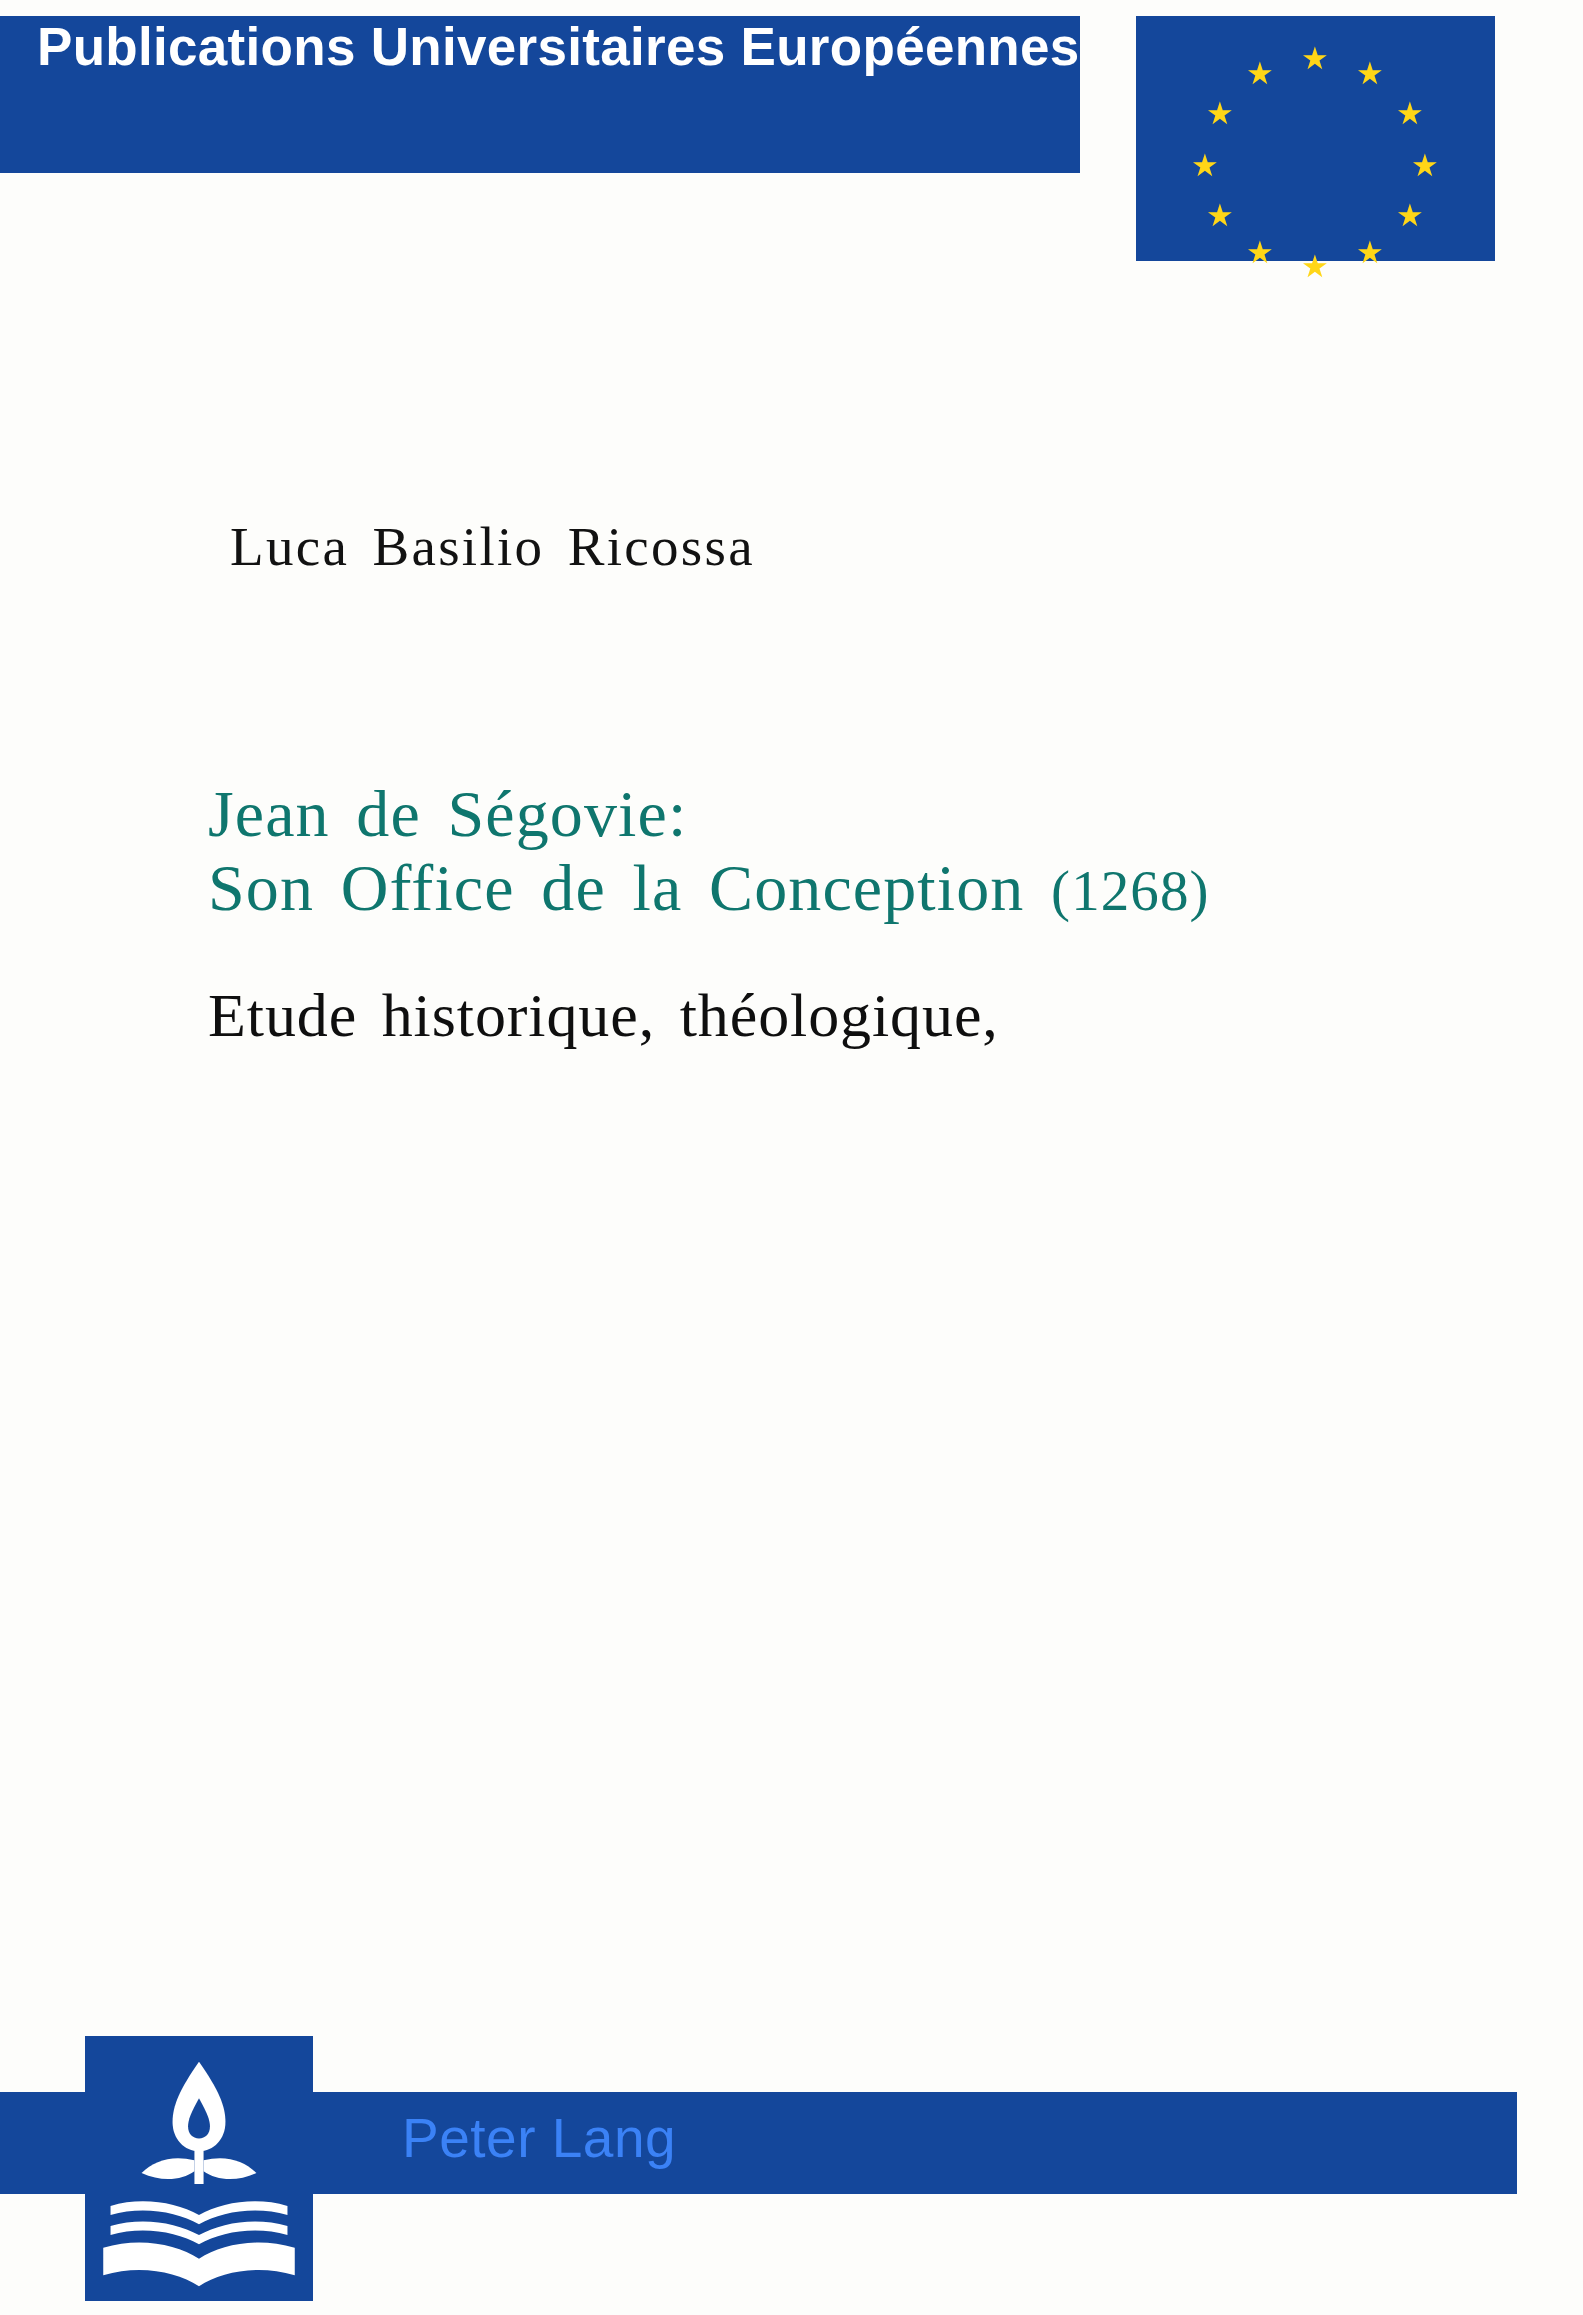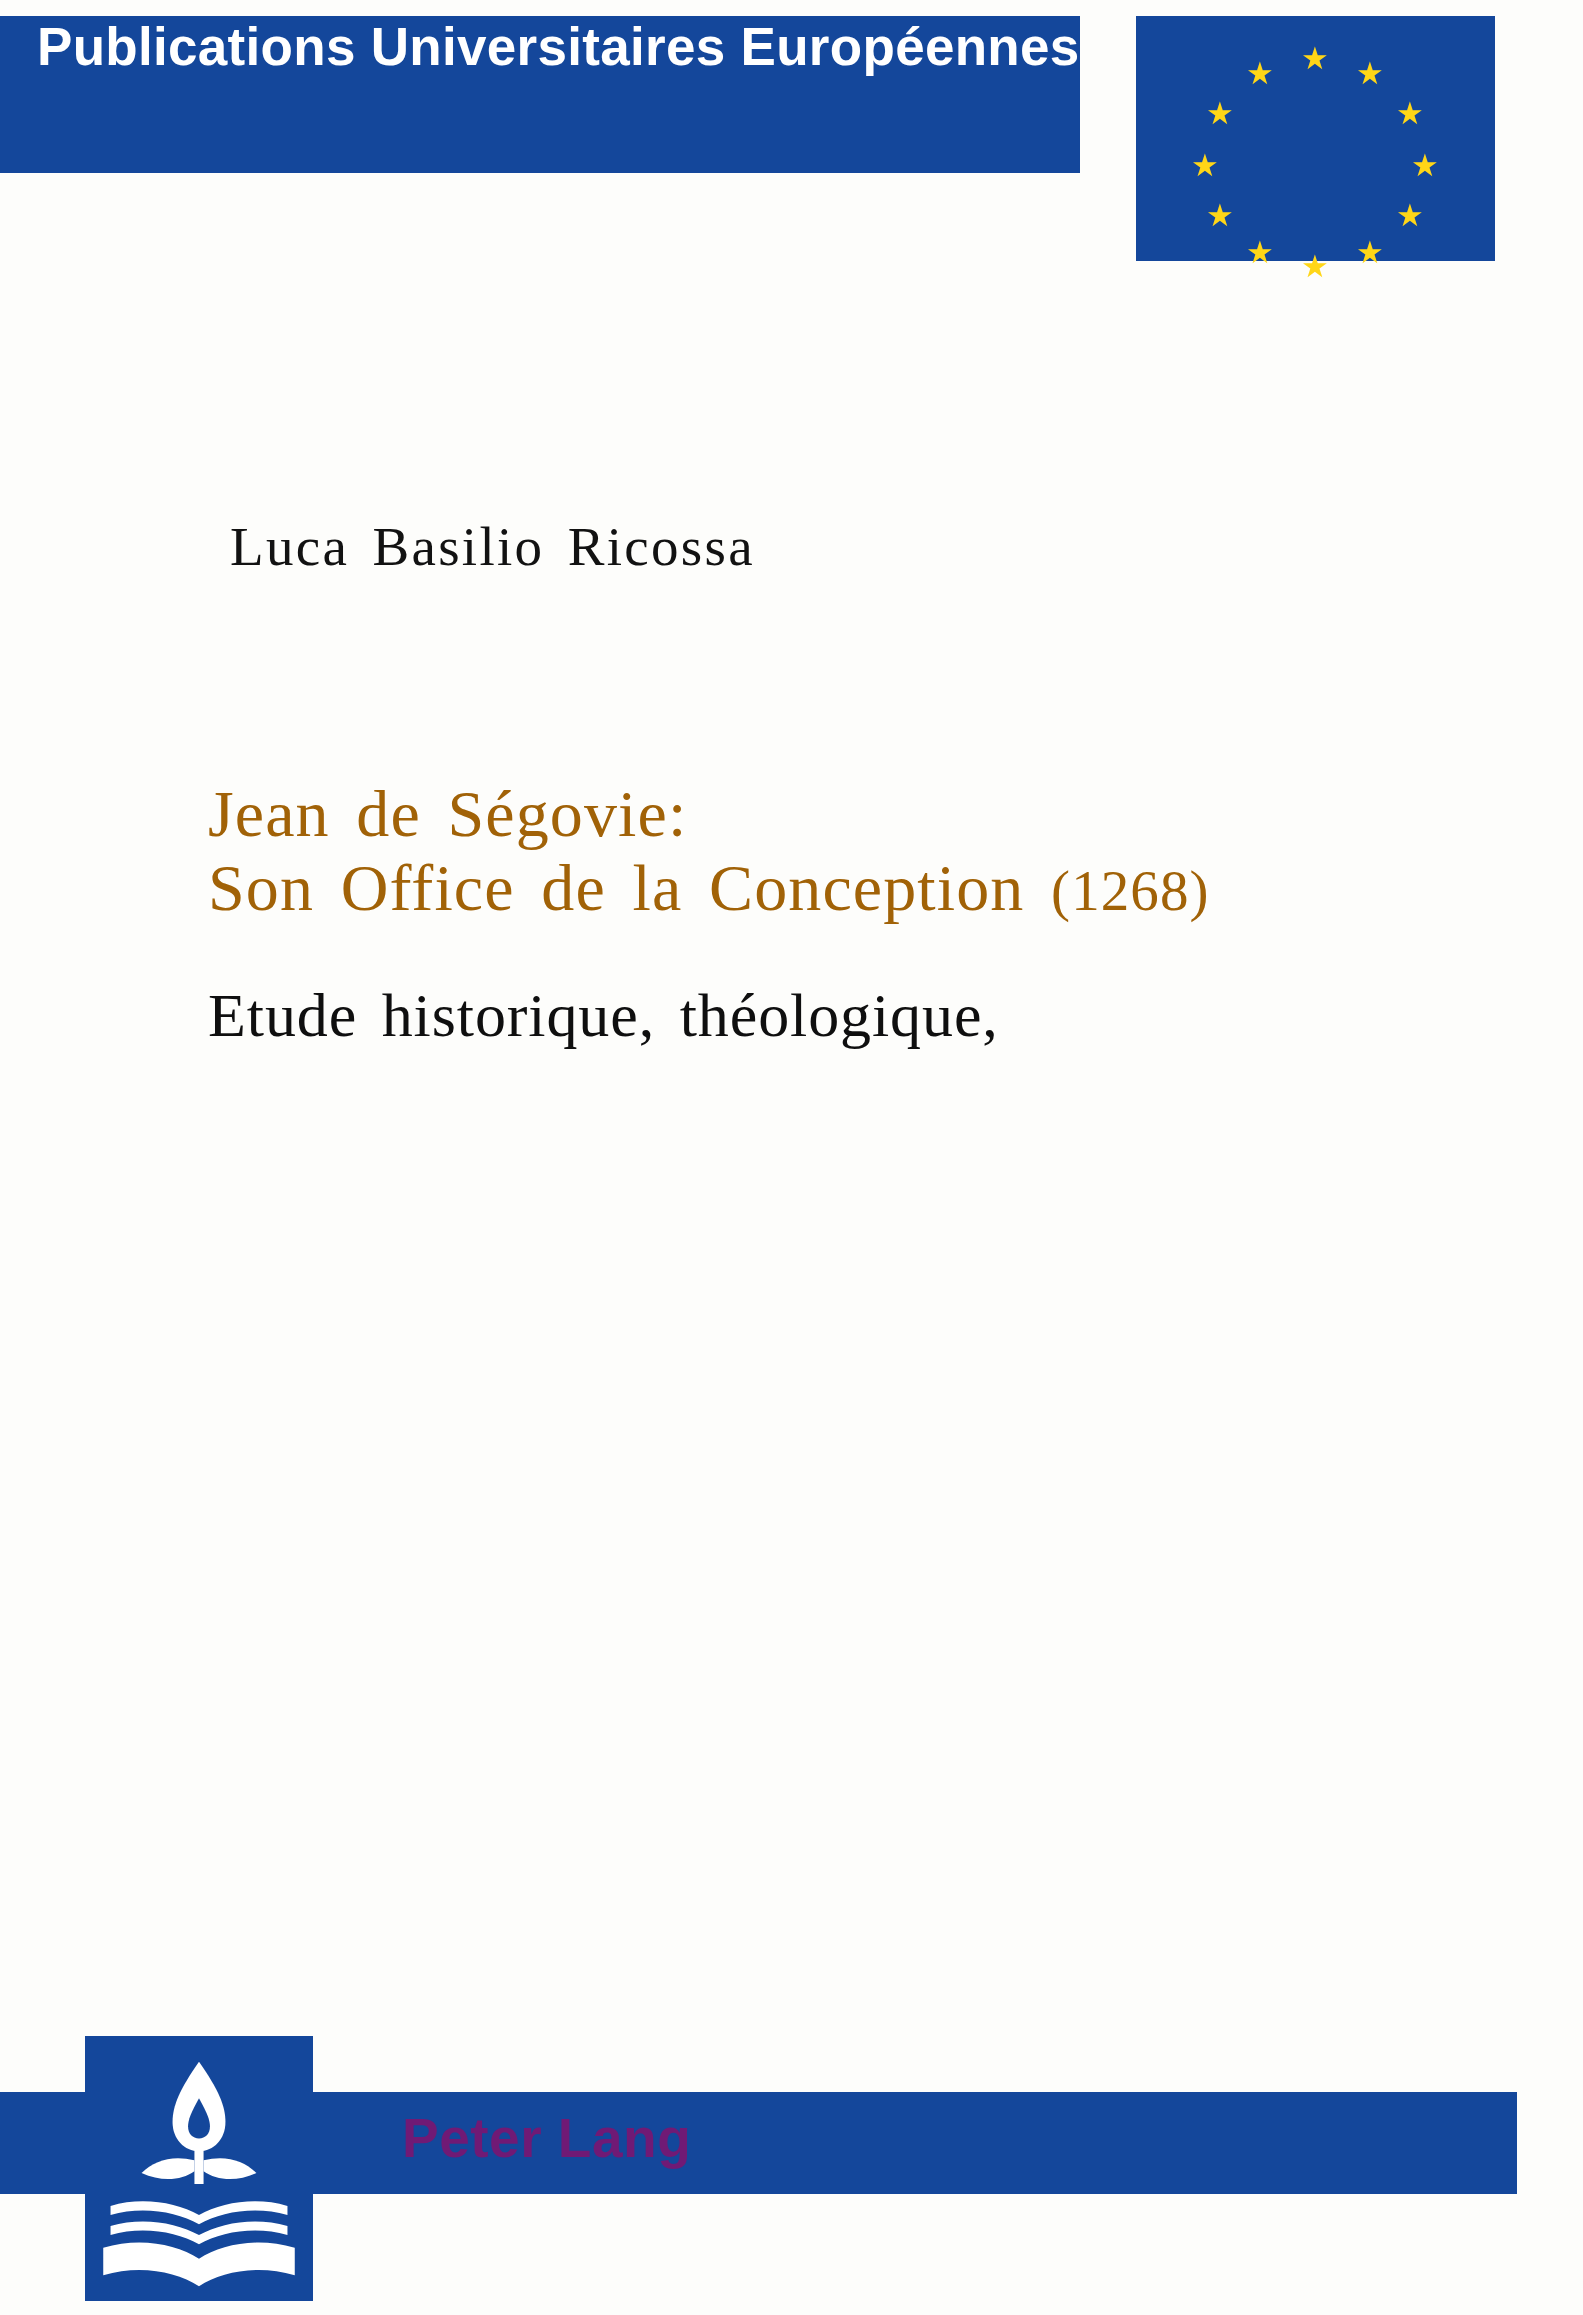--- a/index.html
+++ b/index.html
@@ -84,21 +84,21 @@
   .title-block {
     position: absolute;
     left: 208px;
     top: 777px;
     width: 1188px;
   }
   .title-main {
     font-family: "Liberation Serif", serif;
     font-size: 66px;
     line-height: 1.12;
-    color: #a16207;
+    color: #0f766e;
     letter-spacing: 1.1px;
     word-spacing: 9.1px;
     margin: 0;
     font-weight: normal;
   }
   .title-main .year {
     font-size: 57px;
   }
   .subtitle {
     font-family: "Liberation Serif", serif;
@@ -117,24 +117,24 @@
     left: 0px;
     top: 2092px;
     width: 1517px;
     height: 102px;
     background: #14479b;
   }
   .pub-name {
     position: absolute;
     left: 402px;
     top: 2106px;
-    color: #701a75;
+    color: #3b82f6;
     font-family: "Liberation Sans", sans-serif;
     font-size: 55px;
-    font-weight: bold;
+    font-weight: normal;
     letter-spacing: 0.5px;
     white-space: nowrap;
   }
   .pub-logo-box {
     position: absolute;
     left: 85px;
     top: 2036px;
     width: 228px;
     height: 265px;
     background: #14479b;

